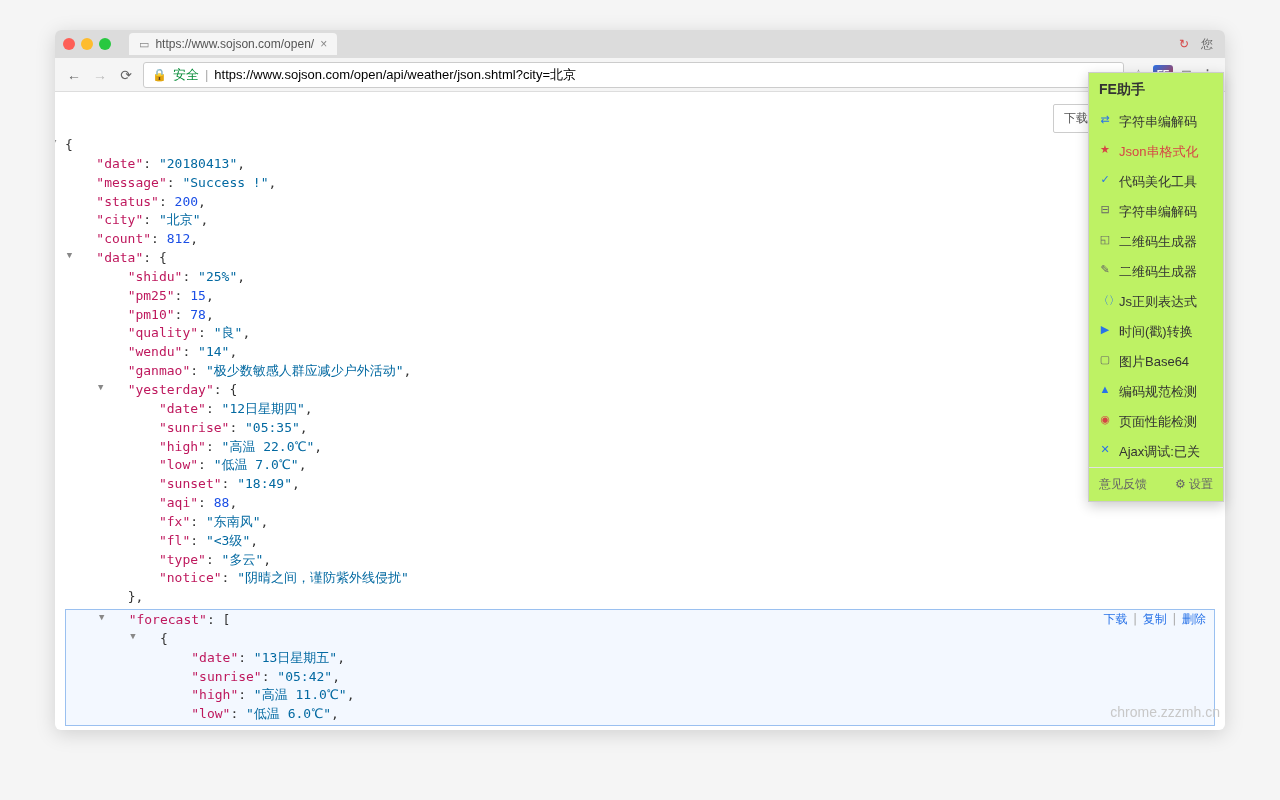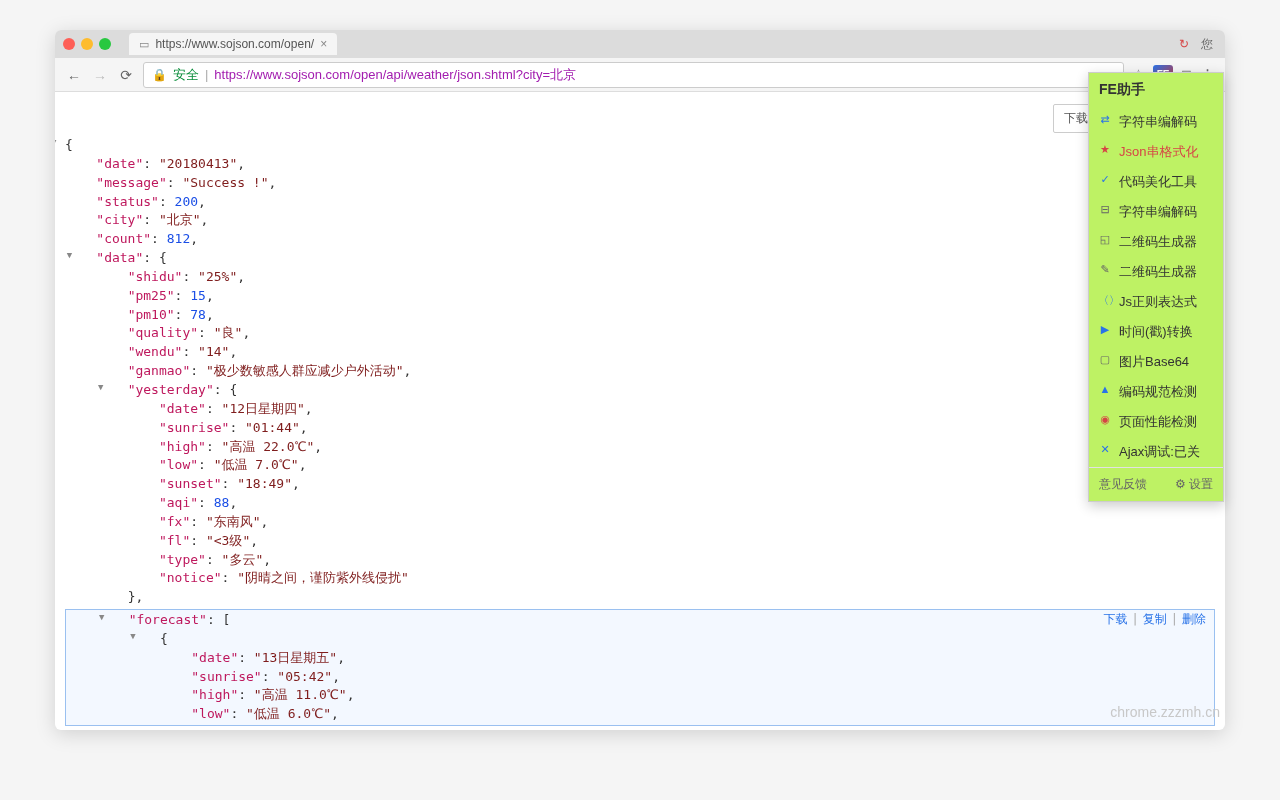--- a/index.html
+++ b/index.html
@@ -7,33 +7,33 @@
 .browser{position:absolute;top:30px;left:55px;right:55px;bottom:70px;background:#fff;border-radius:6px;box-shadow:0 4px 20px rgba(0,0,0,.15);display:flex;flex-direction:column;overflow:hidden}
 .tabbar{height:28px;background:#dcdcdc;display:flex;align-items:center;padding:0 8px;gap:6px}
 .tlight{width:12px;height:12px;border-radius:50%}
 .tab{background:#f5f5f5;border-radius:4px 4px 0 0;padding:4px 10px;display:flex;align-items:center;gap:6px;font-size:12px;color:#555;margin-left:12px}
 .tab-close{font-size:12px;color:#888}
 .addrbar{height:34px;display:flex;align-items:center;gap:8px;padding:0 10px;background:#f5f5f5;border-bottom:1px solid #ddd}
 .navico{width:18px;height:18px;display:flex;align-items:center;justify-content:center;color:#666;font-size:14px}
 .addrbox{flex:1;display:flex;align-items:center;gap:6px;padding:0 8px;height:26px;border:1px solid #ccc;border-radius:3px;background:#fff;font-size:13px}
 .secure-lock{color:#0a8d3a;font-size:12px}
 .secure-text{color:#0a8d3a;font-size:13px}
-.url{color:#a21caf}
+.url{color:#000000}
 .righticons{display:flex;gap:8px;align-items:center}
 .star{color:#888;font-size:15px}
 .extico{width:20px;height:20px;background:linear-gradient(135deg,#2973e8,#d23333);border-radius:3px;font-size:10px;color:#fff;display:flex;align-items:center;justify-content:center;font-weight:bold}
 .menudots{color:#666;font-size:15px}
 .content{flex:1;position:relative;overflow:hidden}
 .toolbar{position:absolute;top:12px;right:18px;display:flex;gap:6px;z-index:1}
 .btn{padding:5px 10px;background:#fff;border:1px solid #ccc;border-radius:2px;font-size:12px;color:#555;cursor:pointer}
 .json{position:absolute;top:44px;left:10px;right:10px;font-family:Menlo,Consolas,monospace;font-size:13px;line-height:1.45;color:#333}
 .ln{white-space:pre}
 .tri{position:absolute;margin-left:-14px;color:#888;font-size:9px}
 .key{color:#be185d}
-.str{color:#7f1d1d}
+.str{color:#0369a1}
 .num{color:#1a4ee6}
 .pun{color:#333}
 .quo::before{content:'"'}
 .quo::after{content:'"'}
 .hovbox{border:1px solid #9ac0f0;background:#f3f8ff;margin:2px 0;padding:1px 0;position:relative}
 .hovact{position:absolute;right:8px;top:1px;font-size:12px}
 .hovact span{color:#2973e8;cursor:pointer}
 .hovact .sep{color:#aaa;margin:0 4px}
 .popup{position:absolute;top:72px;right:56px;width:136px;background:#bef264;border:1px solid #ccc;box-shadow:0 4px 12px rgba(0,0,0,.2);z-index:10;font-size:13px}
 .ptitle{padding:8px 10px;font-weight:bold;font-size:14px;color:#333}
@@ -98,21 +98,21 @@
 <div class="ln">    <span class="key quo">count</span><span class="pun">: </span><span class="num">812</span><span class="pun">,</span></div>
 <div class="ln">  <span class="tri">▼</span>  <span class="key quo">data</span><span class="pun">: {</span></div>
 <div class="ln">        <span class="key quo">shidu</span><span class="pun">: </span><span class="str quo">25%</span><span class="pun">,</span></div>
 <div class="ln">        <span class="key quo">pm25</span><span class="pun">: </span><span class="num">15</span><span class="pun">,</span></div>
 <div class="ln">        <span class="key quo">pm10</span><span class="pun">: </span><span class="num">78</span><span class="pun">,</span></div>
 <div class="ln">        <span class="key quo">quality</span><span class="pun">: </span><span class="str quo">良</span><span class="pun">,</span></div>
 <div class="ln">        <span class="key quo">wendu</span><span class="pun">: </span><span class="str quo">14</span><span class="pun">,</span></div>
 <div class="ln">        <span class="key quo">ganmao</span><span class="pun">: </span><span class="str quo">极少数敏感人群应减少户外活动</span><span class="pun">,</span></div>
 <div class="ln">      <span class="tri">▼</span>  <span class="key quo">yesterday</span><span class="pun">: {</span></div>
 <div class="ln">            <span class="key quo">date</span><span class="pun">: </span><span class="str quo">12日星期四</span><span class="pun">,</span></div>
-<div class="ln">            <span class="key quo">sunrise</span><span class="pun">: </span><span class="str quo">01:44</span><span class="pun">,</span></div>
+<div class="ln">            <span class="key quo">sunrise</span><span class="pun">: </span><span class="str quo">05:35</span><span class="pun">,</span></div>
 <div class="ln">            <span class="key quo">high</span><span class="pun">: </span><span class="str quo">高温 22.0℃</span><span class="pun">,</span></div>
 <div class="ln">            <span class="key quo">low</span><span class="pun">: </span><span class="str quo">低温 7.0℃</span><span class="pun">,</span></div>
 <div class="ln">            <span class="key quo">sunset</span><span class="pun">: </span><span class="str quo">18:49</span><span class="pun">,</span></div>
 <div class="ln">            <span class="key quo">aqi</span><span class="pun">: </span><span class="num">88</span><span class="pun">,</span></div>
 <div class="ln">            <span class="key quo">fx</span><span class="pun">: </span><span class="str quo">东南风</span><span class="pun">,</span></div>
 <div class="ln">            <span class="key quo">fl</span><span class="pun">: </span><span class="str quo">&lt;3级</span><span class="pun">,</span></div>
 <div class="ln">            <span class="key quo">type</span><span class="pun">: </span><span class="str quo">多云</span><span class="pun">,</span></div>
 <div class="ln">            <span class="key quo">notice</span><span class="pun">: </span><span class="str quo">阴晴之间，谨防紫外线侵扰</span></div>
 <div class="ln">        <span class="pun">},</span></div>
 <div class="hovbox">

